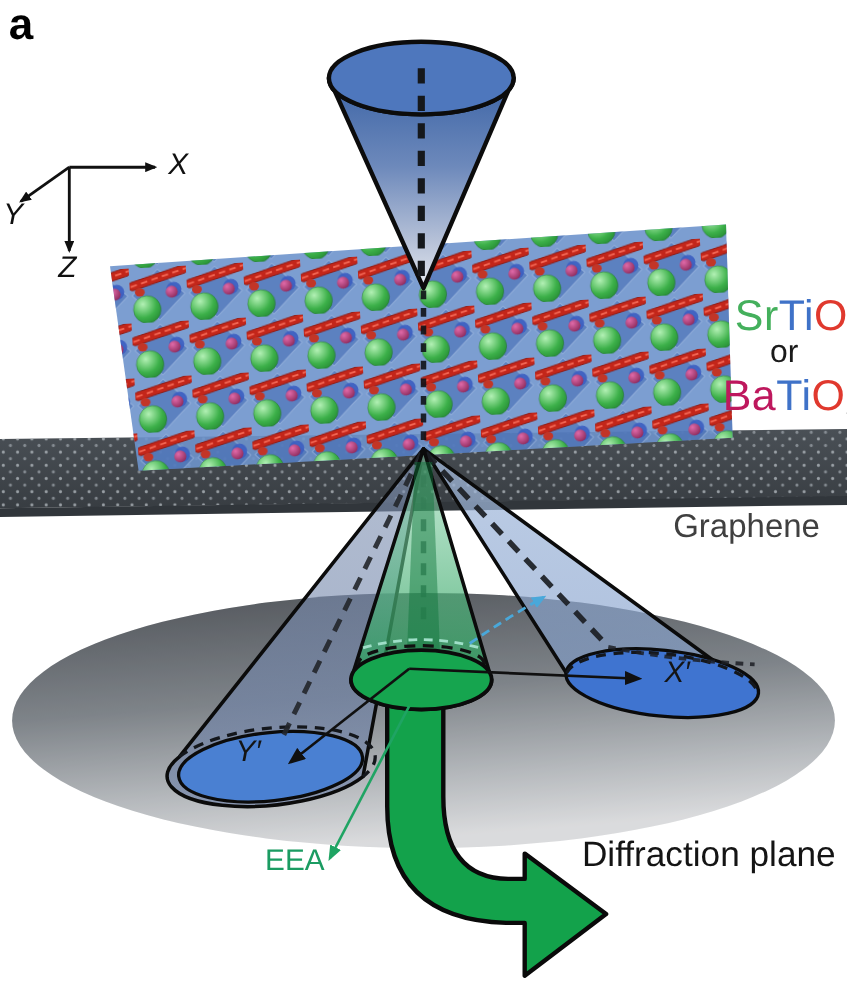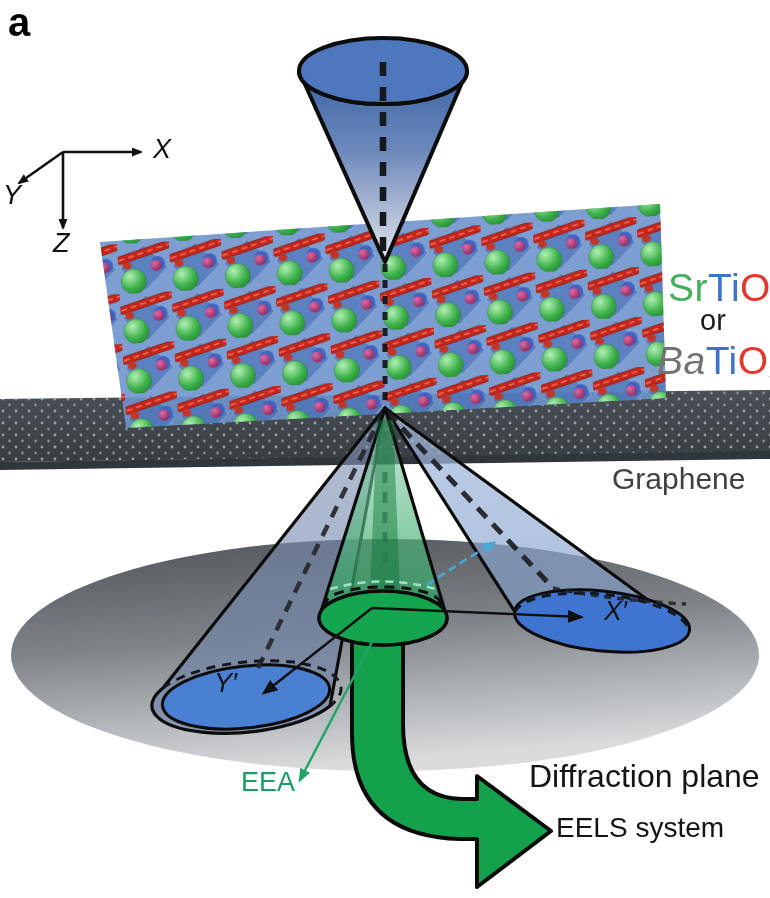--- a/index.html
+++ b/index.html
@@ -166,22 +166,21 @@
   </g>
 </svg>
 
 <div class="lbl panel-label">a</div>
 <div class="lbl axis-lbl x-lbl">X</div>
 <div class="lbl axis-lbl y-lbl">Y</div>
 <div class="lbl axis-lbl z-lbl">Z</div>
 
 <div class="lbl formula sr-lbl"><span style="color: rgb(68, 176, 92);">Sr</span><span style="color: rgb(63, 114, 200);">Ti</span><span style="color: rgb(224, 57, 46);">O</span><span class="sub" style="color: rgb(26, 26, 26);">3</span></div>
 <div class="lbl or-lbl">or</div>
-<div class="lbl formula ba-lbl"><span style="color: #737373; font-style: italic;">Ba</span><span style="color: rgb(63, 114, 200);">Ti</span><span style="color: rgb(224, 57, 46);">O</span><span class="sub" style="color: rgb(26, 26, 26);">3</span></div>
+<div class="lbl formula ba-lbl"><span style="color: #be185d;">Ba</span><span style="color: rgb(63, 114, 200);">Ti</span><span style="color: rgb(224, 57, 46);">O</span><span class="sub" style="color: rgb(26, 26, 26);">3</span></div>
 
 <div class="lbl graphene-lbl">Graphene</div>
 <div class="lbl xprime-lbl">X′</div>
 <div class="lbl yprime-lbl">Y′</div>
 <div class="lbl eea-lbl">EEA</div>
 <div class="lbl diffplane-lbl">Diffraction plane</div>
-<div class="lbl eels-lbl">EELS system</div>
 
 </div>
 
 </body></html>

